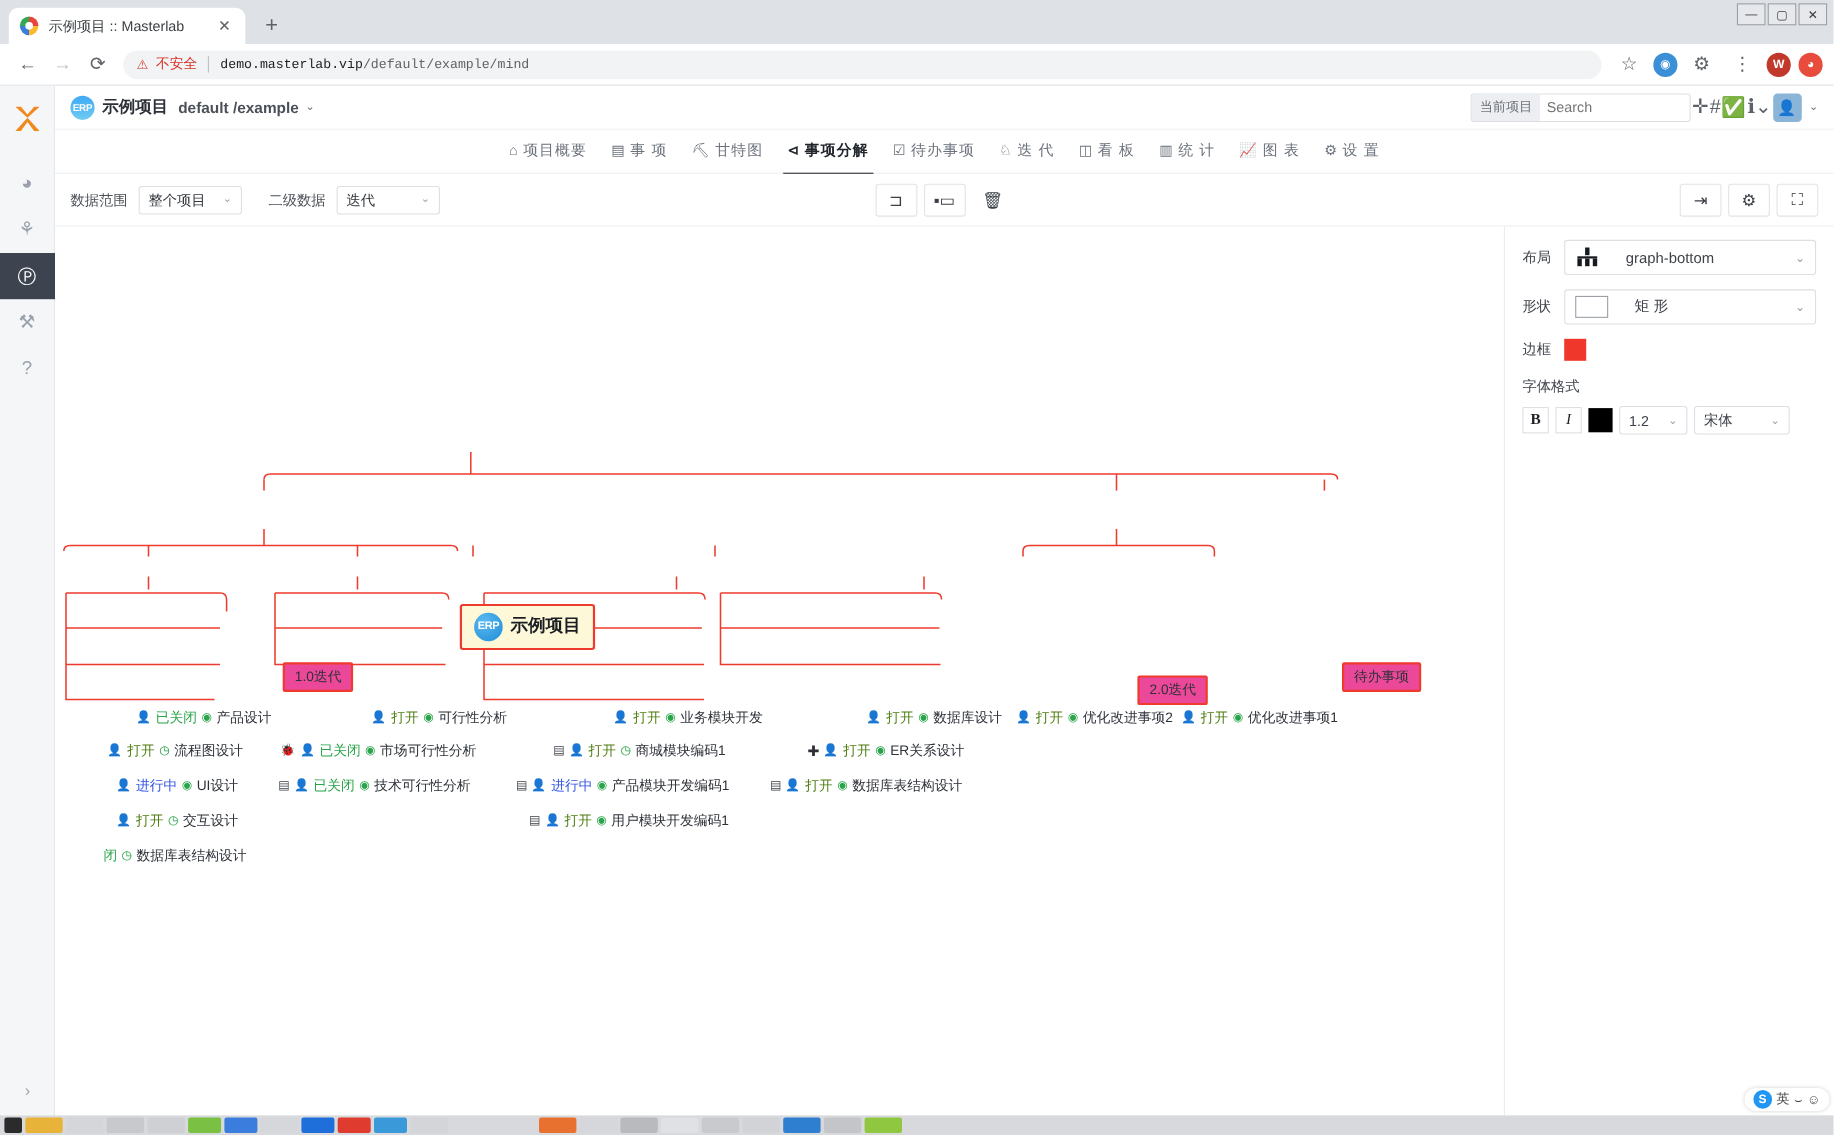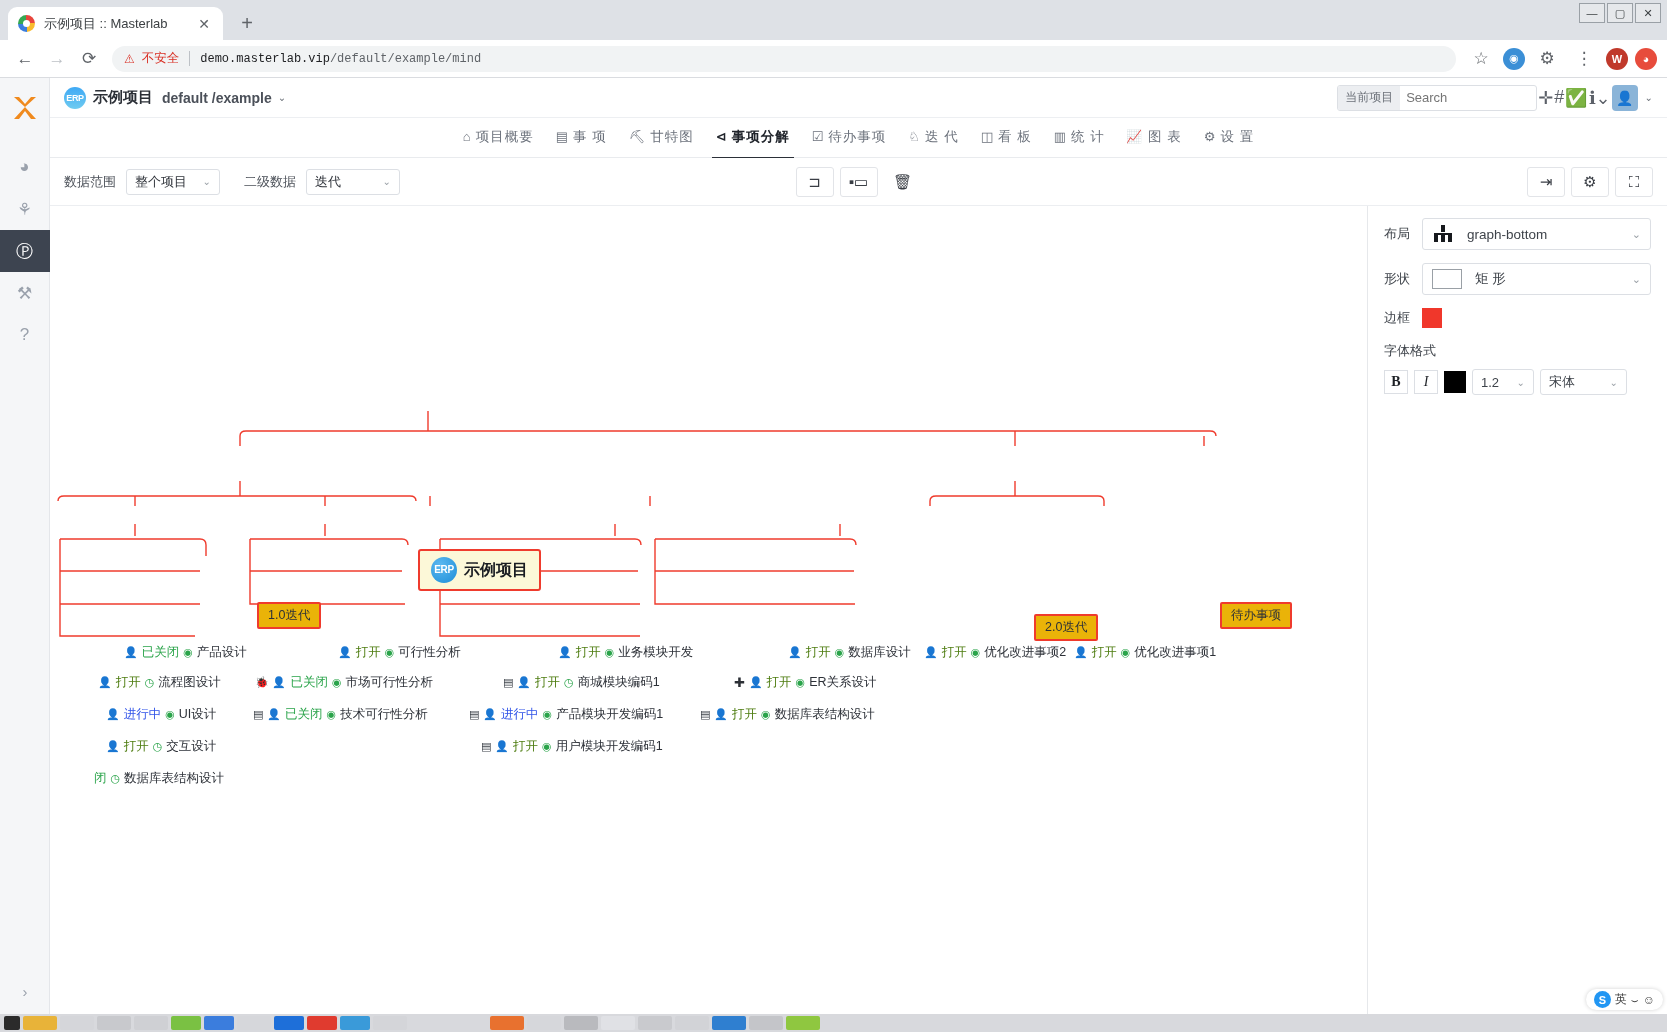--- a/index.html
+++ b/index.html
@@ -110,21 +110,21 @@
   .tb-right{margin-left:auto;display:flex;gap:6px;}
 
   .workarea{flex:1;display:flex;min-height:0;}
   .canvas{flex:1;position:relative;overflow:hidden;background:#fff;}
 
   
   .mm{position:absolute;inset:0;}
   .mm svg{position:absolute;left:0;top:0;}
   .node{position:absolute;white-space:nowrap;font-size:12.5px;color:#2d3138;
     display:flex;align-items:center;gap:4px;line-height:1;}
-  .node.boxed{border:2px solid #ef3b2d;padding:5px 9px;border-radius:2px;background:#eab308;}
+  .node.boxed{border:2px solid #ef3b2d;padding:5px 9px;border-radius:2px;background:#ec4899;}
   .node.root{border:2px solid #ef3b2d;background:#fcf8d8;padding:6px 11px;border-radius:3px;
     font-size:16px;font-weight:bold;color:#1a1d22;gap:7px;}
   .root-badge{width:26px;height:26px;border-radius:50%;
     background:radial-gradient(circle at 35% 30%,#5bb8f0,#1d8ed8);color:#fff;font-size:10px;
     font-weight:bold;display:flex;align-items:center;justify-content:center;letter-spacing:-.4px;}
   .st{font-size:12.5px;}
   .st.closed{color:#2aa44a;}
   .st.open{color:#4d7c0f;}
   .st.doing{color:#3154e8;}
   .ico-person{font-size:11px;color:#78879b;}
@@ -137,21 +137,21 @@
 
   
   .rpanel{width:300px;border-left:1px solid #e6e8eb;background:#fff;display:flex;
     flex-direction:column;}
   .rp-head{height:42px;display:flex;align-items:center;padding:0 16px;font-size:14px;
     font-weight:bold;color:#2d3138;border-bottom:1px solid #edeff2;}
   .rp-body{padding:12px 16px 0 16px;}
   .rp-row{display:flex;align-items:center;margin-bottom:13px;}
   .rp-lbl{width:38px;font-size:13px;color:#3f444b;flex:0 0 auto;}
   .rp-ctrl{flex:1;height:32px;border:1px solid #dcdfe4;border-radius:3px;background:#fff;
-    display:flex;align-items:center;padding:0 9px;gap:13px;font-size:13.5px;color:#3e434a;}
+    display:flex;align-items:center;padding:0 9px;gap:24px;font-size:13.5px;color:#3e434a;}
   .rp-ctrl .sc{margin-left:auto;color:#9aa0a6;font-size:11px;}
   .shape-sq{width:30px;height:20px;border:1.5px solid #9aa0a6;background:#fff;}
   .swatch{width:20px;height:20px;background:#f0372b;}
   .rp-sub{font-size:13px;color:#3f444b;margin:14px 0 9px 0;}
   .font-row{display:flex;align-items:center;gap:6px;}
   .fbtn{width:24px;height:24px;border:1px solid #dcdfe4;background:#fff;display:flex;
     align-items:center;justify-content:center;font-size:14px;color:#1d2025;}
   .fbtn.b{font-family:"Liberation Serif",serif;font-weight:bold;}
   .fbtn.i{font-family:"Liberation Serif",serif;font-style:italic;}
   .fcolor{width:22px;height:22px;background:#000;}

